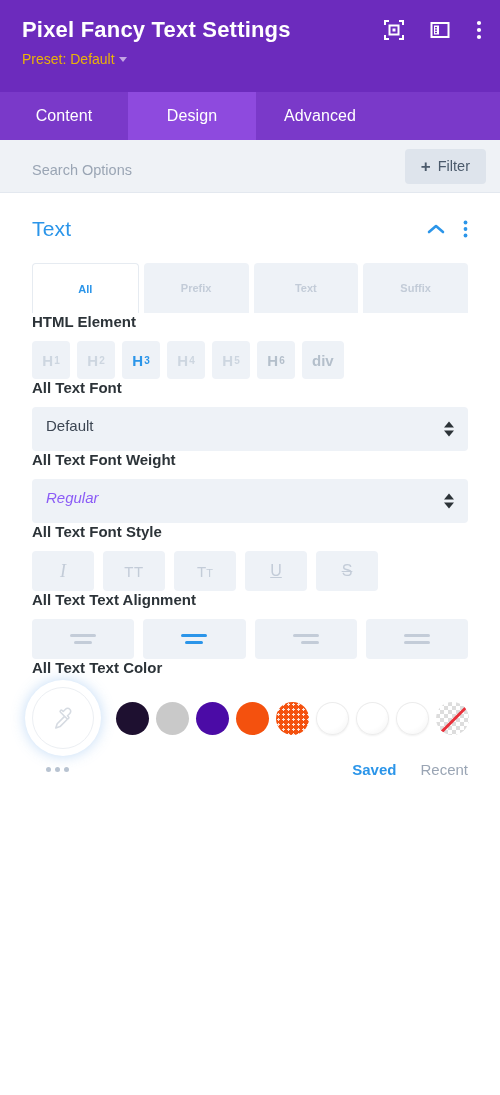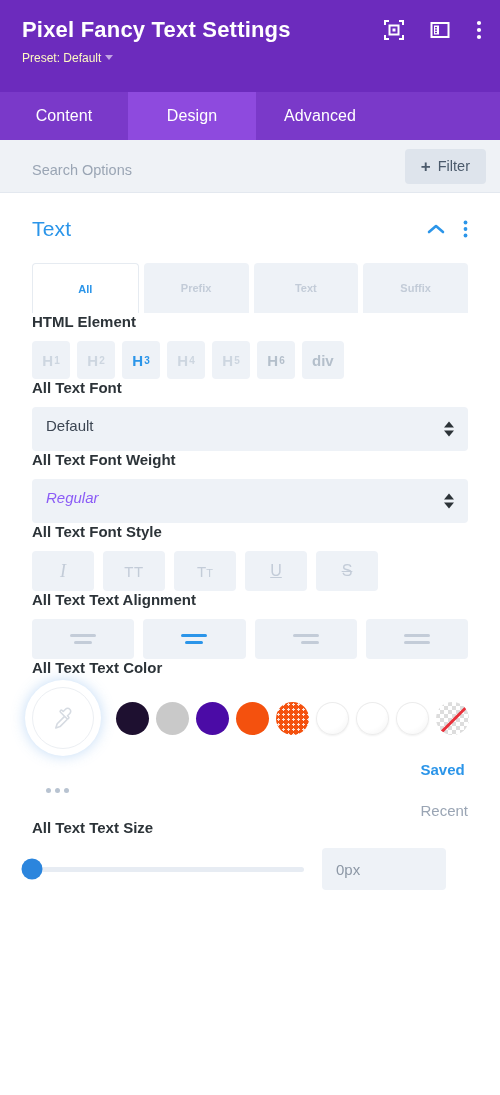--- a/index.html
+++ b/index.html
@@ -19,22 +19,22 @@
     height: 92px;
   }
   .header-title {
     color: #ffffff;
     font-size: 22px;
     font-weight: 700;
     letter-spacing: .2px;
     line-height: 28px;
   }
   .header-preset {
-    color: #fef9c3;
-    font-size: 12px;
+    color: #eab308;
+    font-size: 14px;
     margin-top: 7px;
     display: inline-block;
     cursor: pointer;
   }
   .caret-down {
     display: inline-block;
     width: 0; height: 0;
     border-left: 4px solid transparent;
     border-right: 4px solid transparent;
     border-top: 5px solid #c3a4e4;
@@ -303,21 +303,21 @@
 
   .sw-footer {
     display: flex;
     align-items: center;
     margin-top: 12px;
   }
   .dots-h {
     display: flex; gap: 4px; margin-left: 14px; cursor: pointer;
   }
   .dots-h i { width: 5px; height: 5px; border-radius: 50%; background: #b8c3d1; display: block; }
-  .sw-tabs { margin-left: auto; display: flex; gap: 24px; flex-direction: column; }
+  .sw-tabs { margin-left: auto; display: flex; gap: 24px; }
   .sw-tab { font-size: 15px; color: #9aa5b4; cursor: pointer; }
   .sw-tab.active { color: #2b95e9; font-weight: 700; }
 
   
   .slider-row {
     display: flex;
     align-items: center;
     gap: 18px;
     margin-top: 12px;
   }
@@ -565,24 +565,15 @@
           <i></i>
           <i></i>
         </span>
       <div class="sw-tabs">
         <span class="sw-tab active">Saved</span>
         <span class="sw-tab">Recent</span>
       </div>
     </div>
   </div>
 
-  <div class="field">
-    <div class="field-label">All Text Text Size</div>
-    <div class="slider-row">
-      <div class="track">
-        <span class="thumb"></span>
-      </div>
-      <input class="size-input" type="text" value="0px" style="">
-    </div>
-  </div>
 
   <div class="pad-bottom"></div>
 </div>
 
 </body></html>

